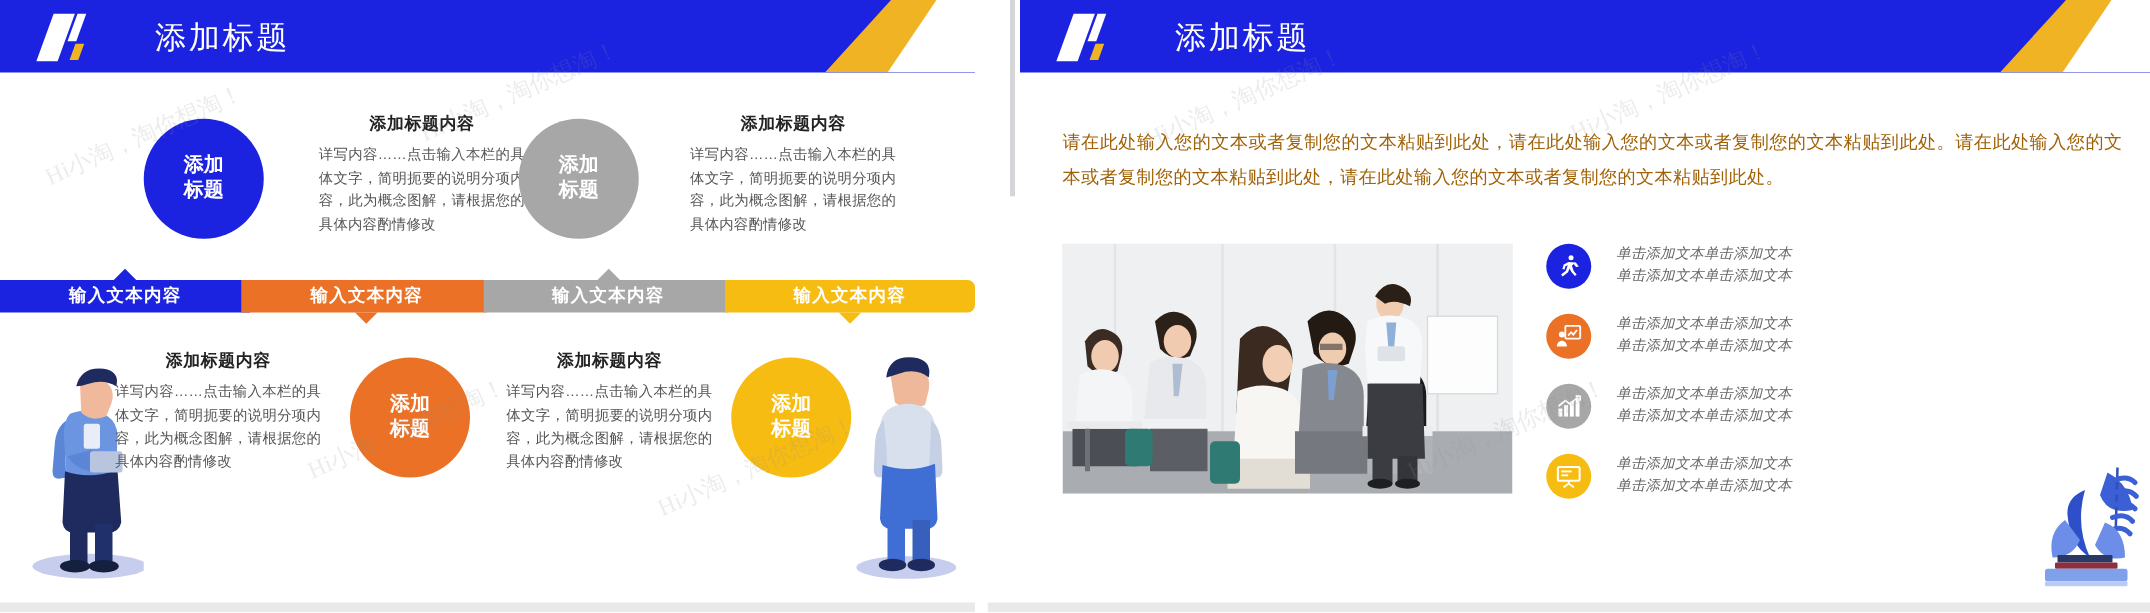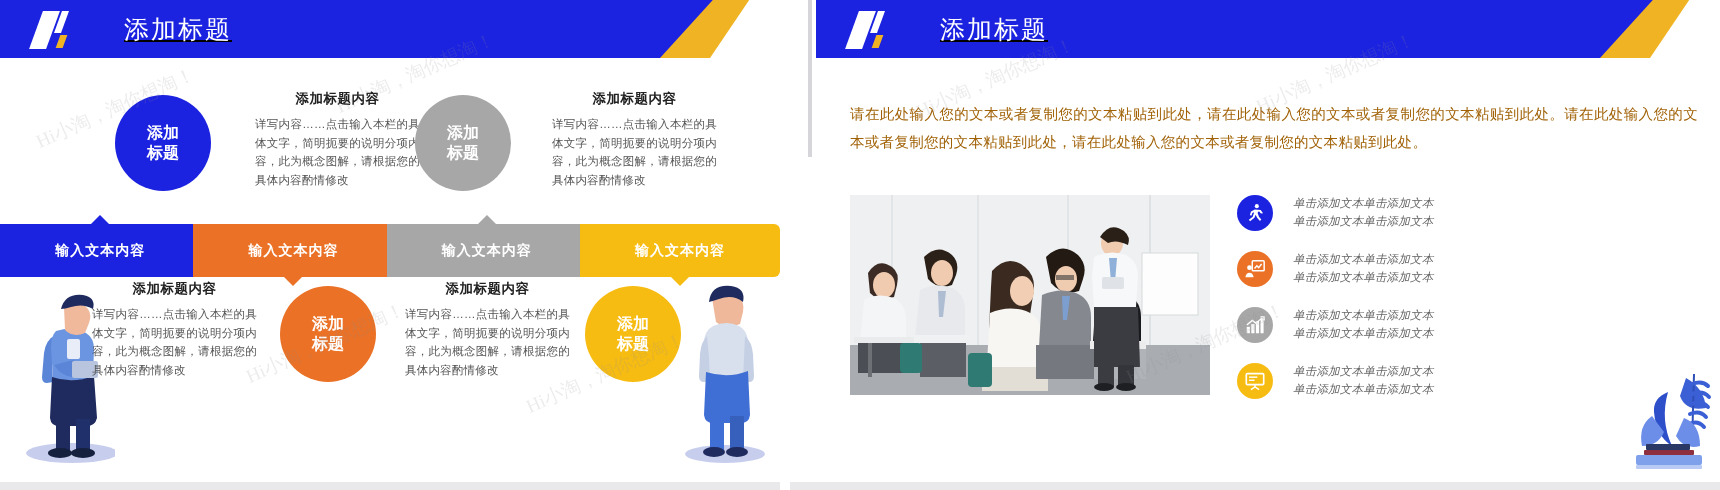--- a/index.html
+++ b/index.html
@@ -19,21 +19,21 @@
 
   
   .bottom-strip{
     position:absolute; left:0; bottom:0; width:100%; height:8px;
     background:#e9e9ec;
   }
 
   
   .banner{
     position:relative; height:58px; background:#1b22e0; overflow:hidden;
-    display:flex; align-items:center;text-decoration:underline;
+    display:flex; align-items:center;
   }
   .banner .gold{
     position:absolute; top:0; right:0; height:58px; width:120px;
     background:#f0b323;
     clip-path:polygon(44% 0, 100% 0, 56% 100%, 0 100%);
   }
   .banner .white-cut{
     position:absolute; top:0; right:0; height:58px; width:70px;
     background:#ffffff;
     clip-path:polygon(56% 0, 100% 0, 100% 100%, 0 100%);
@@ -81,21 +81,21 @@
     margin-bottom:7px; letter-spacing:.5px;
   }
   .blk p{
     font-size:11.5px; color:#555; line-height:1.62; text-align:justify;
     letter-spacing:.2px;
   }
 
   
   .bar{ position:absolute; left:0; top:224px; width:780px; height:36px; display:flex; }
   .seg{
-    position:relative; height:53px; flex:1 1 0;
+    position:relative; height:26px; flex:1 1 0;
     display:flex; align-items:center; justify-content:center;
     color:#fff; font-size:14px; font-weight:bold; letter-spacing:1px;
   }
   .seg.s0{ background:#1b22e0; }
   .seg.s1{ background:#ea7125; border-radius:0 6px 6px 0; }
   .seg.s2{ background:#a7a7a7; border-radius:0 6px 6px 0; }
   .seg.s3{ background:#f7bc12; border-radius:0 6px 6px 0; }
   .seg.s1, .seg.s2, .seg.s3{ margin-left:-7px; }
   .notch-up, .notch-dn{ position:absolute; left:50%; margin-left:-9px; width:0; height:0; }
   .notch-up{ top:-9px; border-left:9px solid transparent; border-right:9px solid transparent; }

